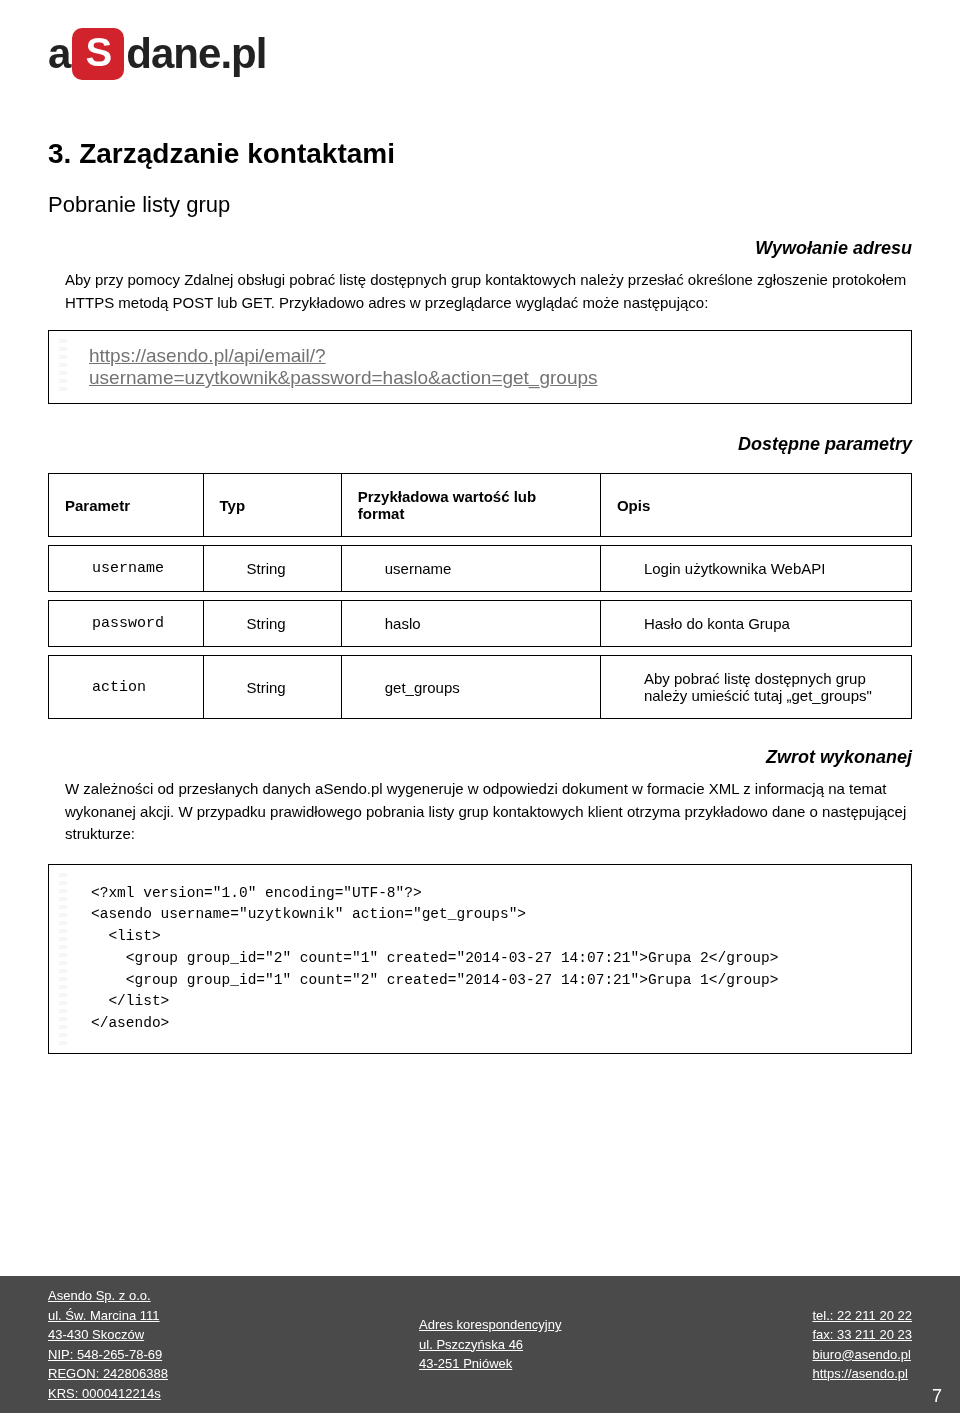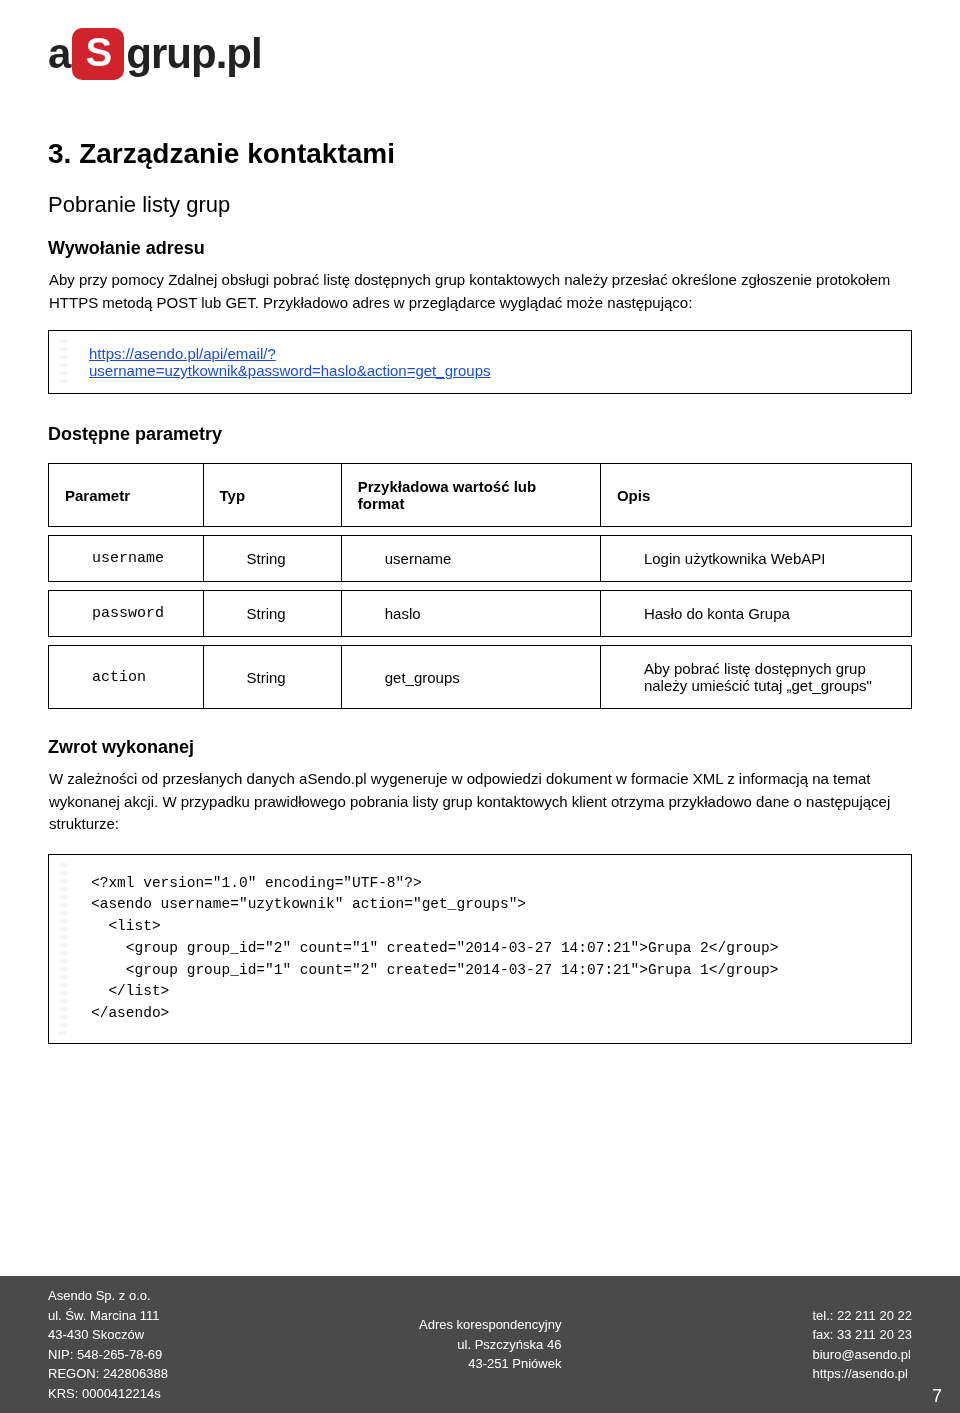--- a/index.html
+++ b/index.html
@@ -44,48 +44,50 @@
     margin: 58px 0 18px 0;
     font-weight: bold;
   }
   h3.sub-title {
     font-size: 22px;
     margin: 22px 0 10px 0;
     font-weight: normal;
   }
   h4.sub-sub {
     font-size: 18px;
-    font-weight: bold;
-    margin: 20px 0 10px 0;
+    font-style: italic;
+    font-weight: bold;
+    margin: 20px 0 10px 12px;
+    text-align: right;
   }
   p.body-text {
     font-size: 15px;
     line-height: 1.5;
-    margin: 8px 0 16px 1px;
+    margin: 8px 0 16px 17px;
   }
   .code-box {
     border: 1px solid #000;
     margin: 16px 0 30px 0;
     padding: 14px 14px 14px 40px;
     position: relative;
   }
   .code-box::before {
     content: "";
     position: absolute;
     left: 10px;
     top: 8px;
     bottom: 8px;
     width: 8px;
     background: repeating-linear-gradient(#888 0 4px, transparent 4px 8px);
     opacity: 0.08;
   }
   .code-box .link {
-    color: #1d4ed8;
+    color: #737373;
     text-decoration: underline;
-    font-size: 15px;
+    font-size: 19px;
     word-break: break-all;
   }
   .params-table {
     width: 100%;
     border-collapse: separate;
     border-spacing: 0 8px;
     margin: 10px 0 14px 0;
   }
   .params-table th, .params-table td {
     text-align: left;
@@ -135,48 +137,48 @@
     bottom: 0;
     left: 0;
     right: 0;
     background: #4a4a4a;
     color: #fff;
     font-size: 13px;
     display: flex;
     justify-content: space-between;
     padding: 10px 48px 10px 48px;
     box-sizing: border-box;
+    text-decoration: underline;
   }
   .footer .col {
     line-height: 1.5;
   }
   .footer .col.middle {
     align-self: center;
-    text-align: right;
   }
   .footer .col.right {
     align-self: center;
     text-align: left;
   }
   .footer .pnum {
     position: absolute;
     right: 18px;
     bottom: 6px;
     font-size: 18px;
   }
 </style>
 </head>
 <body>
 
 <div class="page">
 
   <div class="logo">
     <span class="a1">a</span>
     <span class="s-badge">S</span>
-    <span class="rest">grup.pl</span>
+    <span class="rest">dane.pl</span>
   </div>
 
   <h2 class="section-title">3. Zarządzanie kontaktami</h2>
 
   <h3 class="sub-title">Pobranie listy grup</h3>
 
   <h4 class="sub-sub">Wywołanie adresu</h4>
 
   <p class="body-text">Aby przy pomocy Zdalnej obsługi pobrać listę dostępnych grup kontaktowych należy przesłać określone zgłoszenie protokołem HTTPS metodą POST lub GET. Przykładowo adres w przeglądarce wyglądać może następująco:</p>
 

